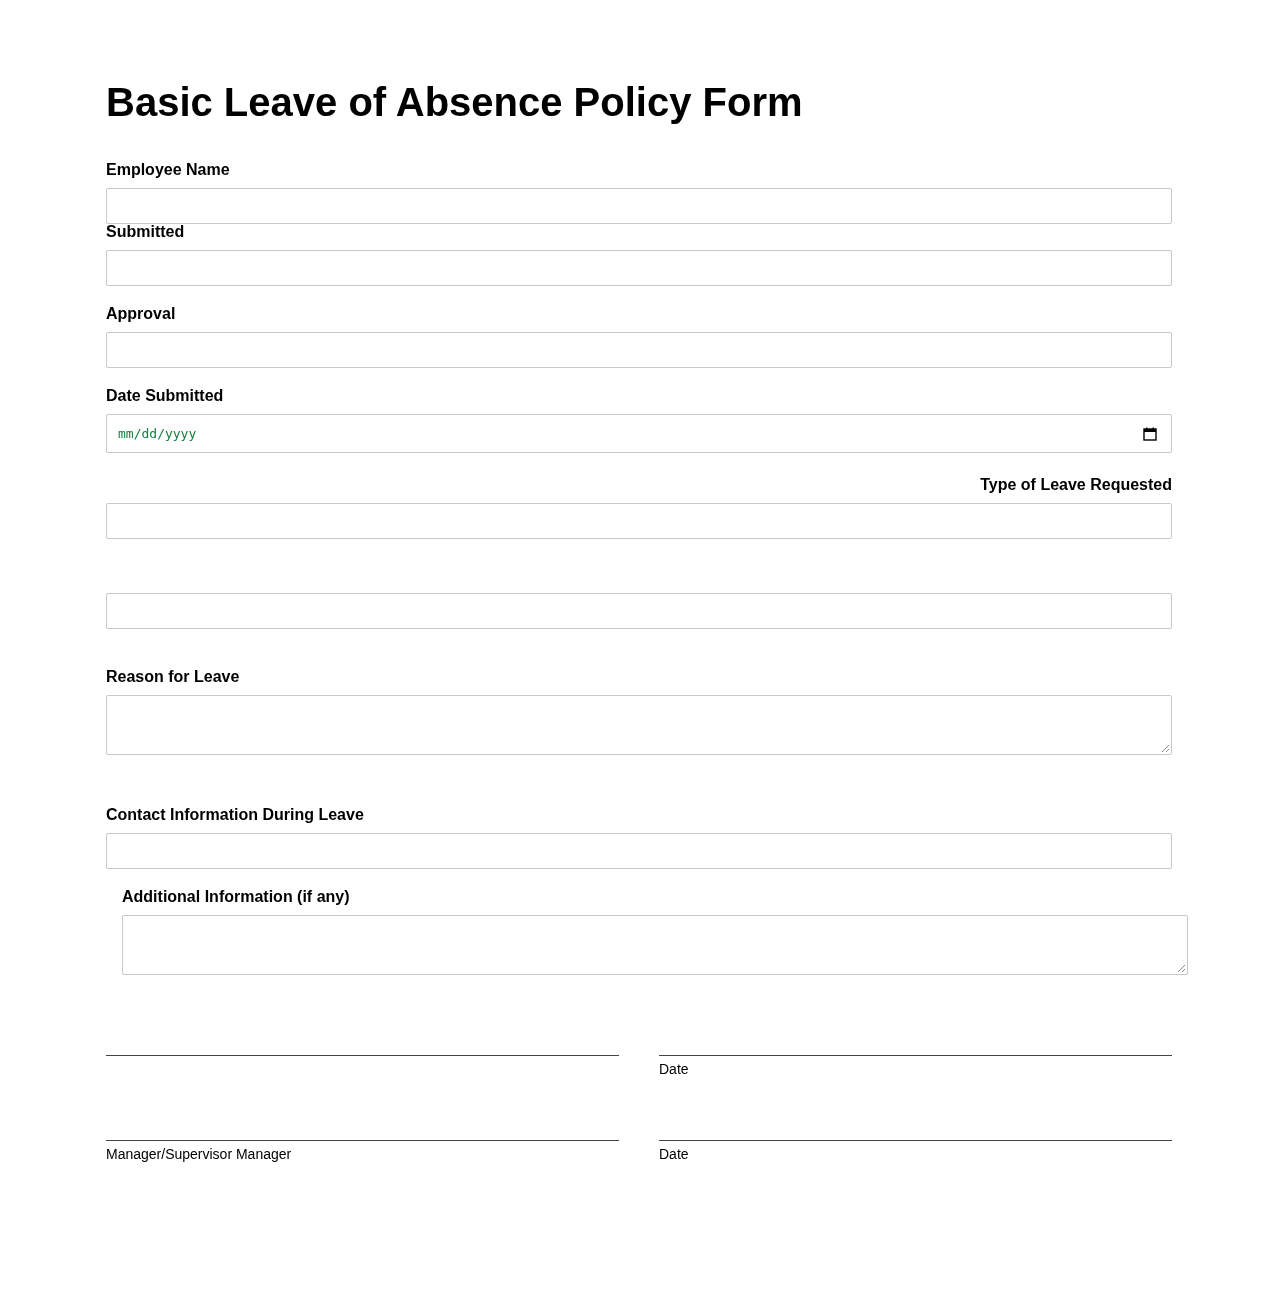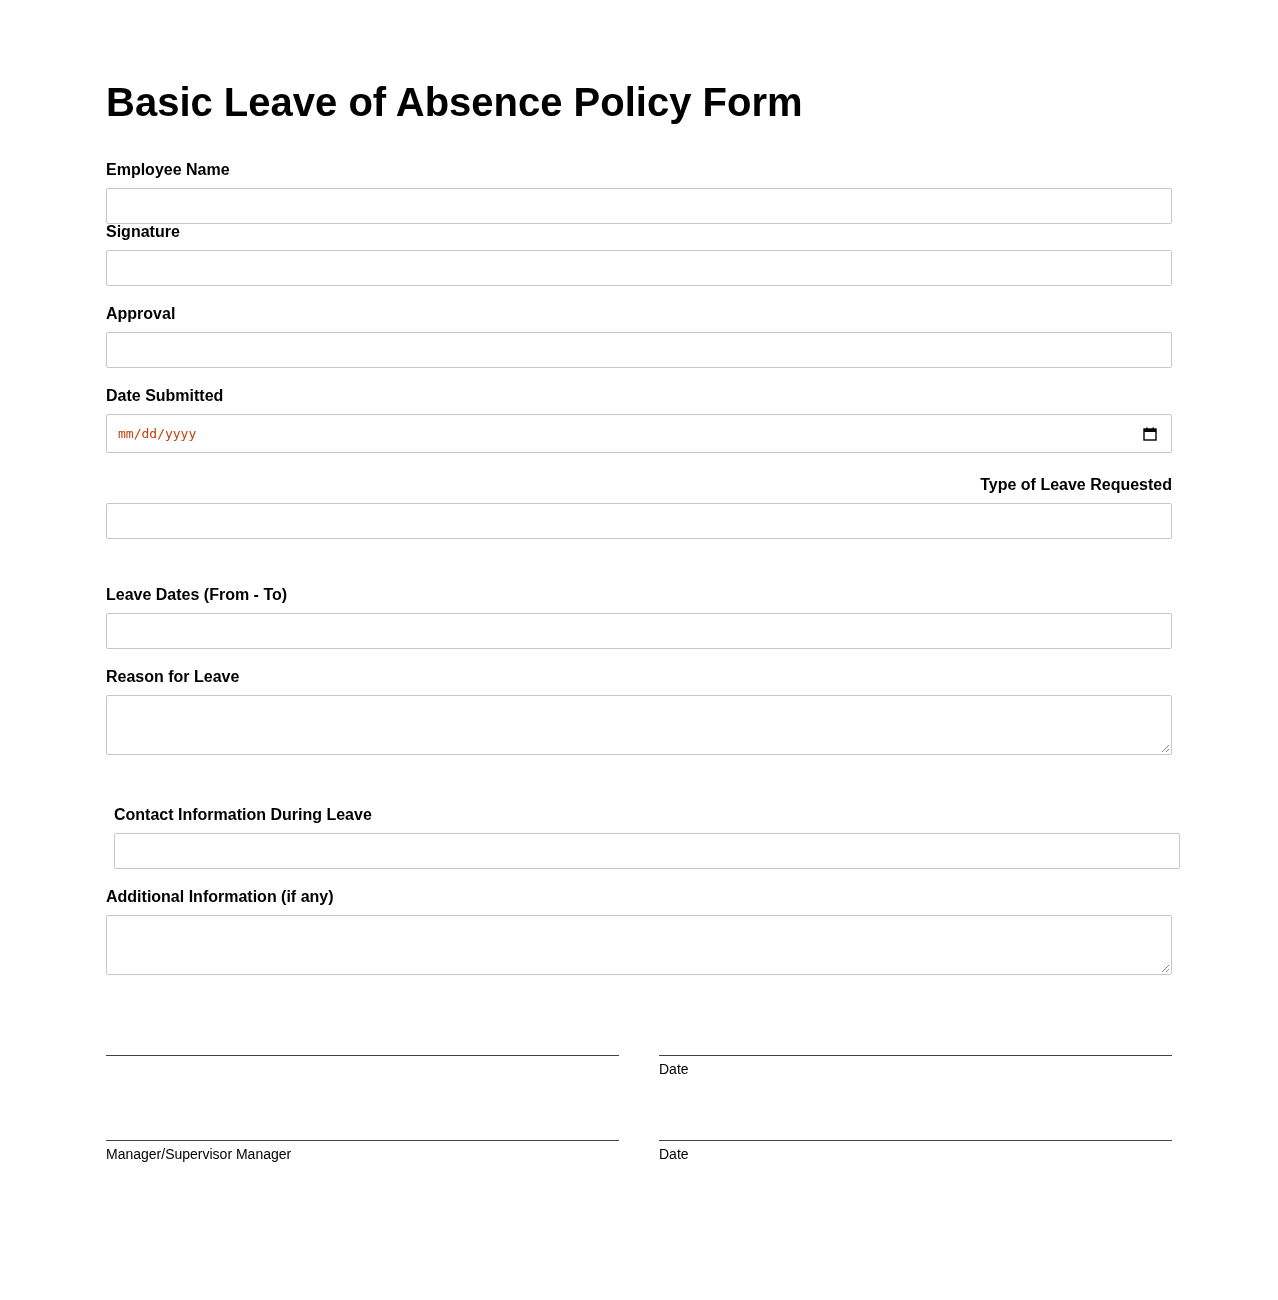--- a/index.html
+++ b/index.html
@@ -20,21 +20,21 @@
     }
     .field .input {
       box-sizing: border-box; display: block; width: 1066px; height: 36px;
       margin-top: 8px; border: 1px solid #c8c8c8; border-radius: 2px;
       background: #fff; position: relative;
     }
     .field .input.date { height: 39px; }
     .field .input.textarea { height: 60px; }
     .date-text {
       position: absolute; left: 11px; top: 10px; font-family: "DejaVu Sans Mono", monospace;
-      font-size: 13px; color: #c2410c; line-height: 18px; letter-spacing: 0px;
+      font-size: 13px; color: #15803d; line-height: 18px; letter-spacing: 0px;
     }
     .cal-icon {
       position: absolute; right: 14px; top: 12px; width: 14px; height: 14px;
     }
     .resize-grip {
       position: absolute; right: 1px; bottom: 1px; width: 9px; height: 9px;
     }
     .sig { position: absolute; width: 513px; }
     .sig .line { height: 0; border-top: 1px solid #444; }
     .sig .sig-label {
@@ -46,21 +46,21 @@
 
 <div class="container">
   <h1>Basic Leave of Absence Policy Form</h1>
 
   <div class="field" style="top:140px;margin-top:20px;">
     <label>Employee Name</label>
     <div class="input"></div>
   </div>
 
   <div class="field" style="top:222px;">
-    <label>Signature</label>
+    <label>Submitted</label>
     <div class="input"></div>
   </div>
 
   <div class="field" style="top:304px;">
     <label>Approval</label>
     <div class="input"></div>
   </div>
 
   <div class="field" style="top:386px;">
     <label>Date Submitted</label>
@@ -74,40 +74,39 @@
       </svg>
     </div>
   </div>
 
   <div class="field" style="top:475px;text-align:right;">
     <label style="padding-left:1px;">Type of Leave Requested</label>
     <div class="input"></div>
   </div>
 
   <div class="field" style="top:585px;">
-    <label>Leave Dates (From - To)</label>
     <div class="input"></div>
   </div>
 
   <div class="field" style="top:667px;">
     <label>Reason for Leave</label>
     <div class="input textarea">
       <svg class="resize-grip" viewBox="0 0 9 9">
         <line x1="8" y1="1" x2="1" y2="8" stroke="#888" stroke-width="1"></line>
         <line x1="8" y1="5" x2="5" y2="8" stroke="#888" stroke-width="1"></line>
       </svg>
     </div>
   </div>
 
-  <div class="field" style="top:805px;margin-left:8px;">
+  <div class="field" style="top:805px;">
     <label>Contact Information During Leave</label>
     <div class="input"></div>
   </div>
 
-  <div class="field" style="top:887px;">
+  <div class="field" style="top:887px;margin-left:16px;">
     <label>Additional Information (if any)</label>
     <div class="input textarea">
       <svg class="resize-grip" viewBox="0 0 9 9">
         <line x1="8" y1="1" x2="1" y2="8" stroke="#888" stroke-width="1"></line>
         <line x1="8" y1="5" x2="5" y2="8" stroke="#888" stroke-width="1"></line>
       </svg>
     </div>
   </div>
 
   <div class="sig" style="left:0; top:1055px;">

